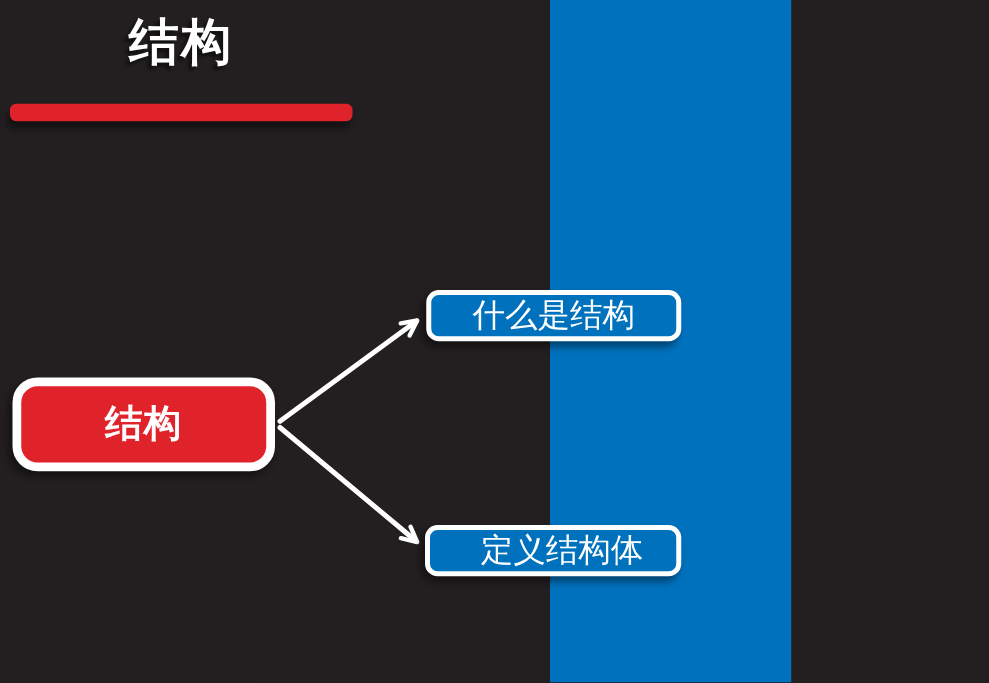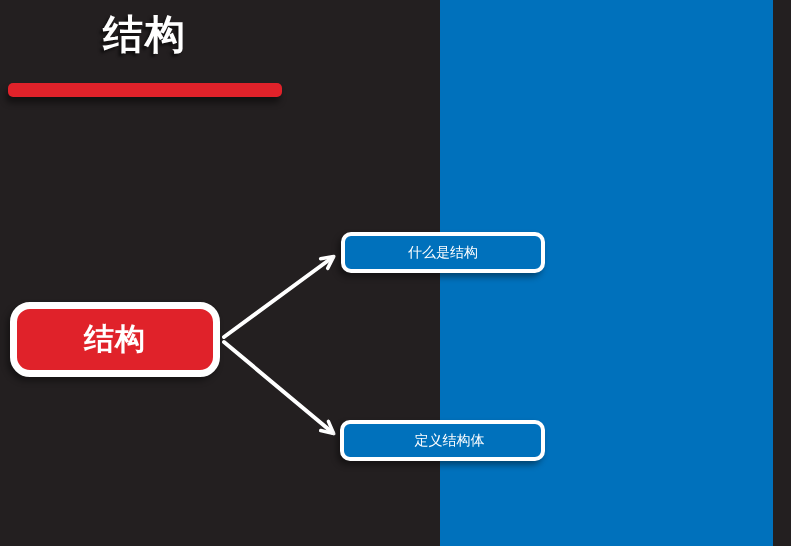--- a/index.html
+++ b/index.html
@@ -8,21 +8,21 @@
     --accent-red:#e0222a;
     --text-white:#ffffff;
   }
   html,body{margin:0;padding:0;}
   body{
     width:791px;height:546px;overflow:hidden;
     font-family:"Liberation Sans","DejaVu Sans",sans-serif;
     background:var(--background-dark);
   }
   .slide{
-    position:relative;width:773px;height:546px;overflow:hidden;
+    position:relative;width:633px;height:546px;overflow:hidden;
   }
   .panel-dark{
     position:absolute;left:0;top:0;width:440px;height:546px;
     background:var(--background-dark);
   }
   .panel-blue{
     position:absolute;left:440px;top:0;width:351px;height:546px;
     background:var(--background-blue);
   }
   .slide-title{
@@ -46,21 +46,21 @@
   }
   .node.root{
     left:10px;top:302px;width:210px;height:75px;
     background:var(--accent-red);
     border:7px solid var(--text-white);border-radius:20px;
     font-size:30px;font-weight:bold;letter-spacing:1px;
   }
   .node.child{
     height:41px;background:var(--background-blue);
     border:4px solid var(--text-white);border-radius:10px;
-    font-size:14px;font-weight:normal;font-family:Liberation Serif, serif;
+    font-size:26px;font-weight:normal;font-family:Liberation Serif, serif;
   }
   .node.child1{left:341px;top:232px;width:204px;}
   .node.child2{left:340px;top:420px;width:205px;padding-left:14px;}
 </style>
 </head>
 <body>
 
 <div class="slide">
 
   <div class="panel-dark"></div>

